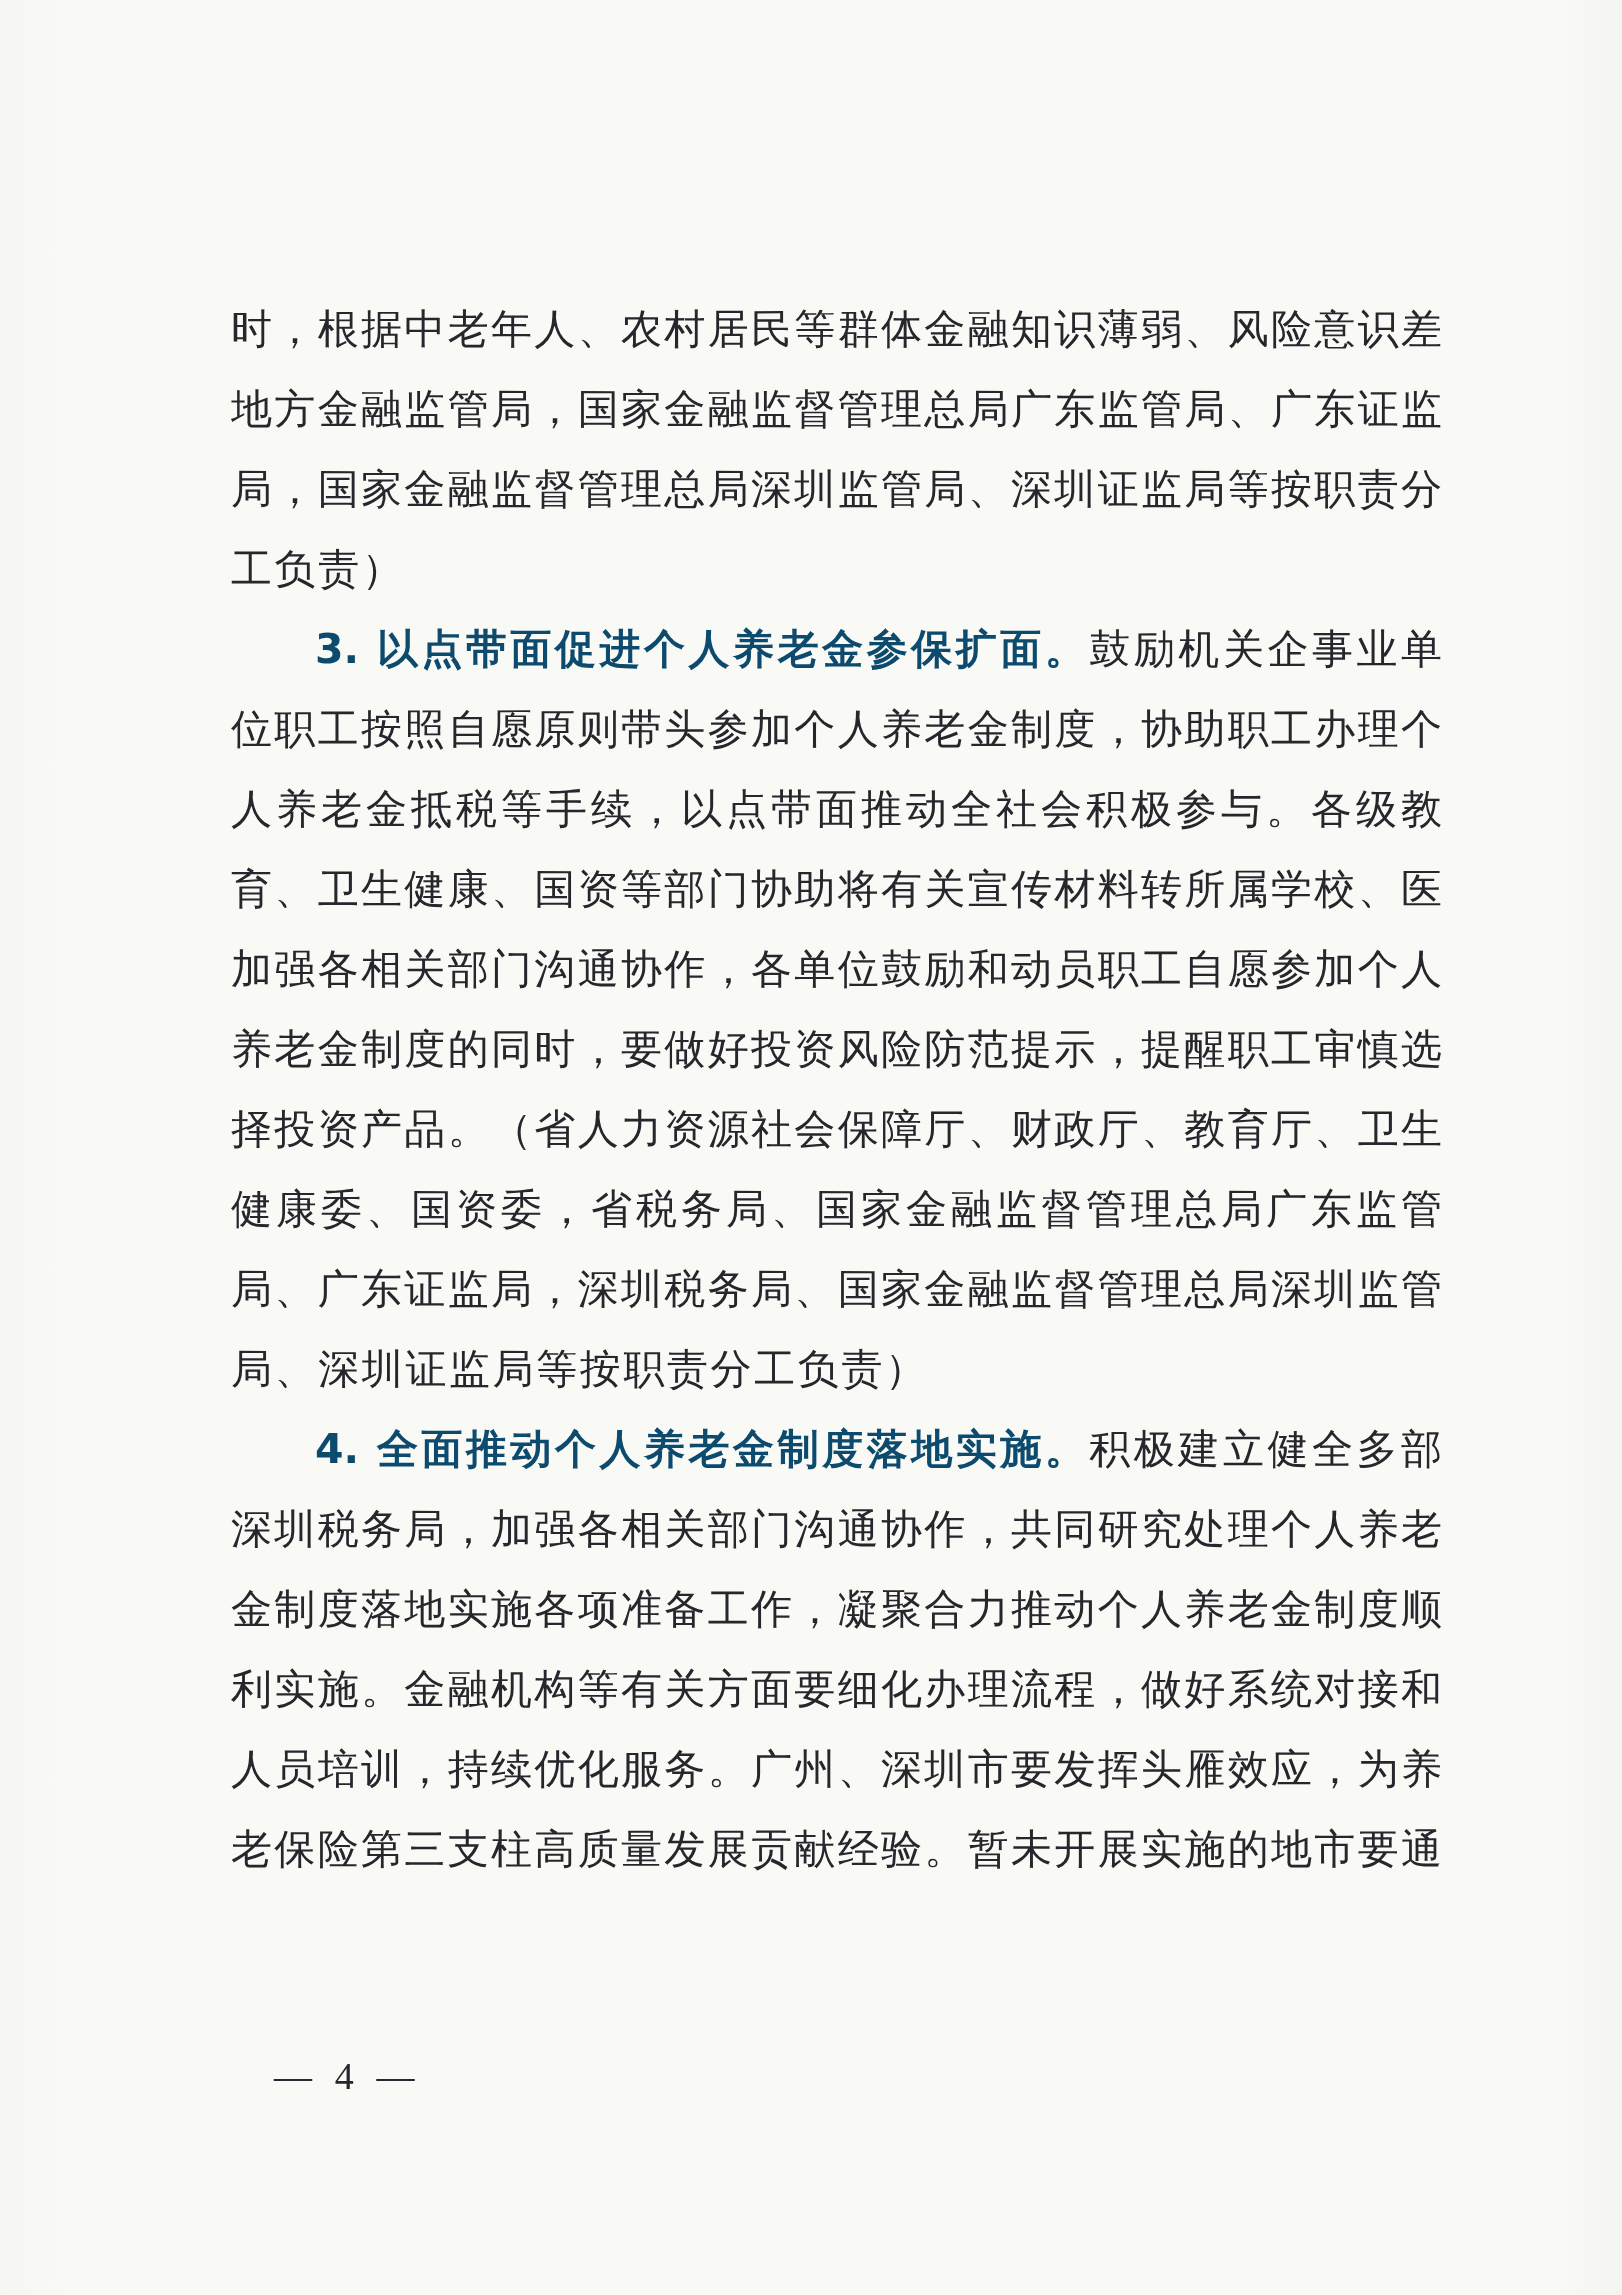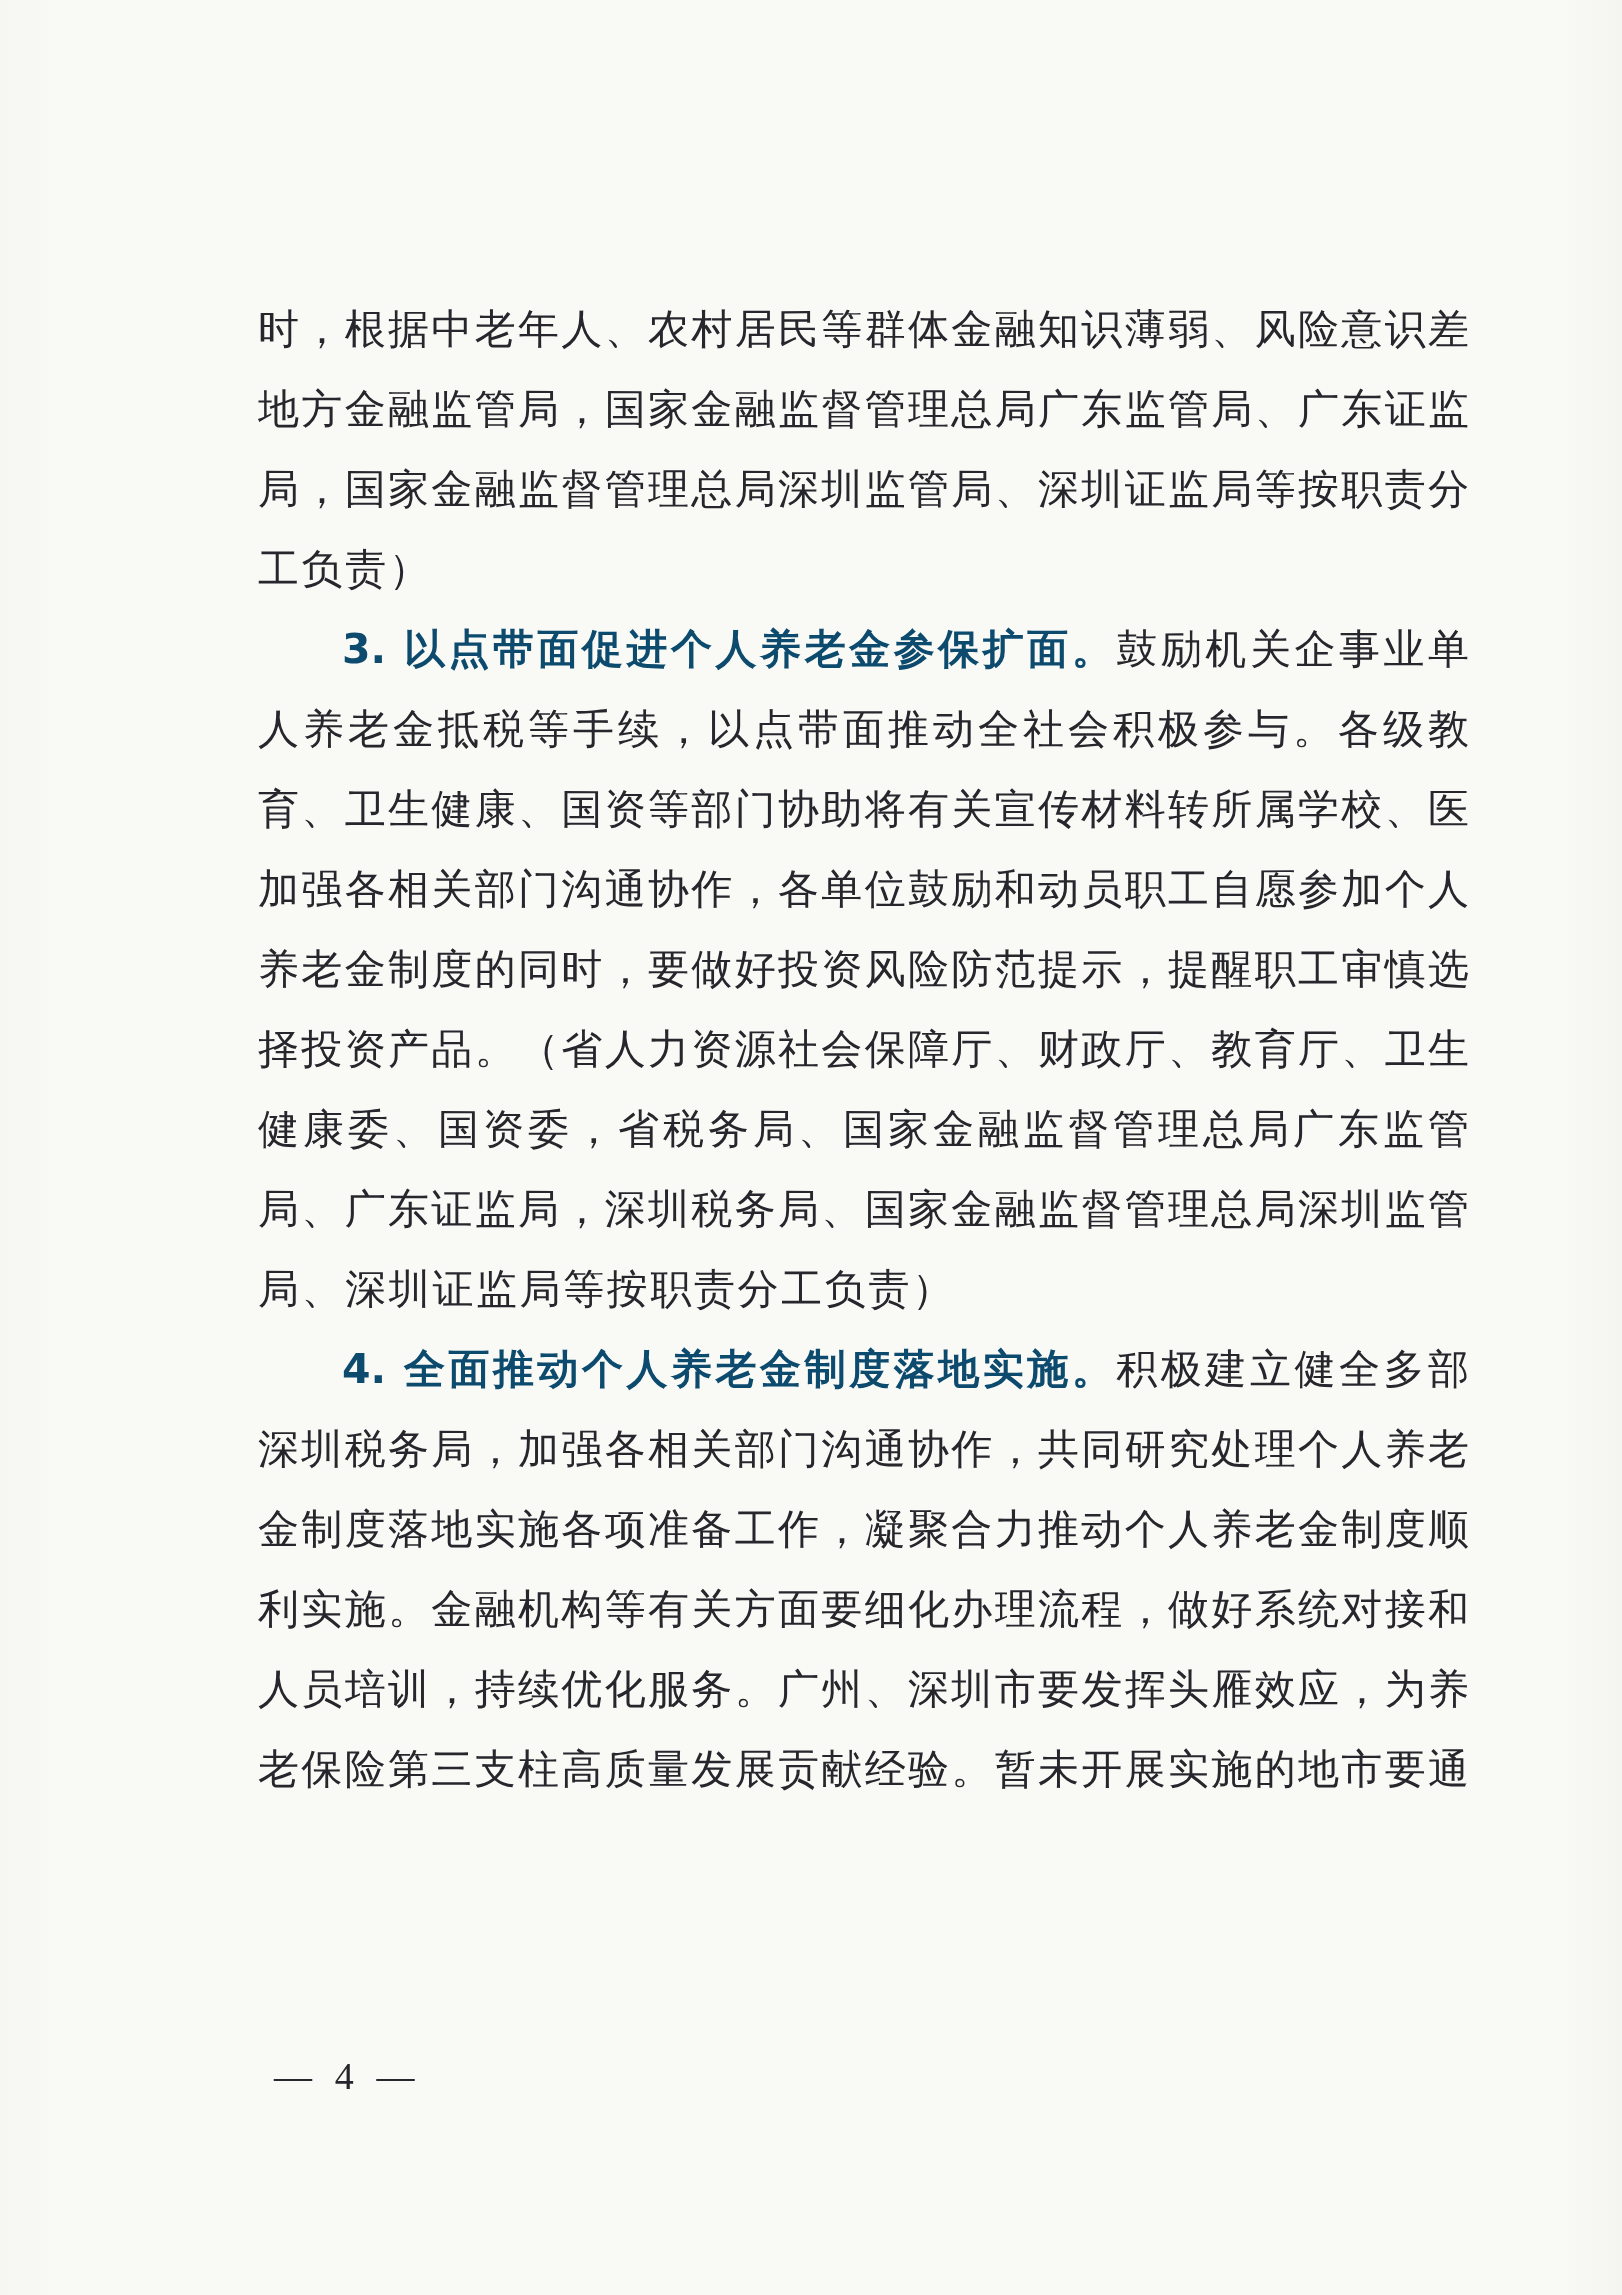--- a/index.html
+++ b/index.html
@@ -14,21 +14,21 @@
     font-family: "Liberation Serif", serif;
     overflow: hidden;
   }
   .page {
     position: absolute;
     inset: 0;
     background: linear-gradient(90deg, #f6f6f3 0%, #f9f9f6 4%, #f9f9f6 96%, #f4f4f1 100%);
   }
   .text-column {
     position: absolute;
-    left: 258px;
+    left: 231px;
     top: 289px;
     width: 1211px;
   }
   .line {
     height: 80px;
     line-height: 80px;
     font-size: 41px;
     color: #26262c;
     text-align: justify;
     text-align-last: justify;
@@ -63,20 +63,21 @@
 <body>
 
 <div class="page"></div>
 
 <div class="text-column">
     <div class="line"><span>时，根据中老年人、农村居民等群体金融知识薄弱、风险意识差</span></div>
     <div class="line"><span>地方金融监管局，国家金融监督管理总局广东监管局、广东证监</span></div>
     <div class="line"><span>局，国家金融监督管理总局深圳监管局、深圳证监局等按职责分</span></div>
     <div class="line last"><span>工负责）</span></div>
     <div class="line indent"><span class="bold">3. 以点带面促进个人养老金参保扩面。</span><span>鼓励机关企事业单</span></div>
+    <div class="line"><span>位职工按照自愿原则带头参加个人养老金制度，协助职工办理个</span></div>
     <div class="line"><span>人养老金抵税等手续，以点带面推动全社会积极参与。各级教</span></div>
     <div class="line"><span>育、卫生健康、国资等部门协助将有关宣传材料转所属学校、医</span></div>
     <div class="line"><span>加强各相关部门沟通协作，各单位鼓励和动员职工自愿参加个人</span></div>
     <div class="line"><span>养老金制度的同时，要做好投资风险防范提示，提醒职工审慎选</span></div>
     <div class="line"><span>择投资产品。（省人力资源社会保障厅、财政厅、教育厅、卫生</span></div>
     <div class="line"><span>健康委、国资委，省税务局、国家金融监督管理总局广东监管</span></div>
     <div class="line"><span>局、广东证监局，深圳税务局、国家金融监督管理总局深圳监管</span></div>
     <div class="line last"><span>局、深圳证监局等按职责分工负责）</span></div>
     <div class="line indent"><span class="bold">4. 全面推动个人养老金制度落地实施。</span><span>积极建立健全多部</span></div>
     <div class="line"><span>深圳税务局，加强各相关部门沟通协作，共同研究处理个人养老</span></div>

